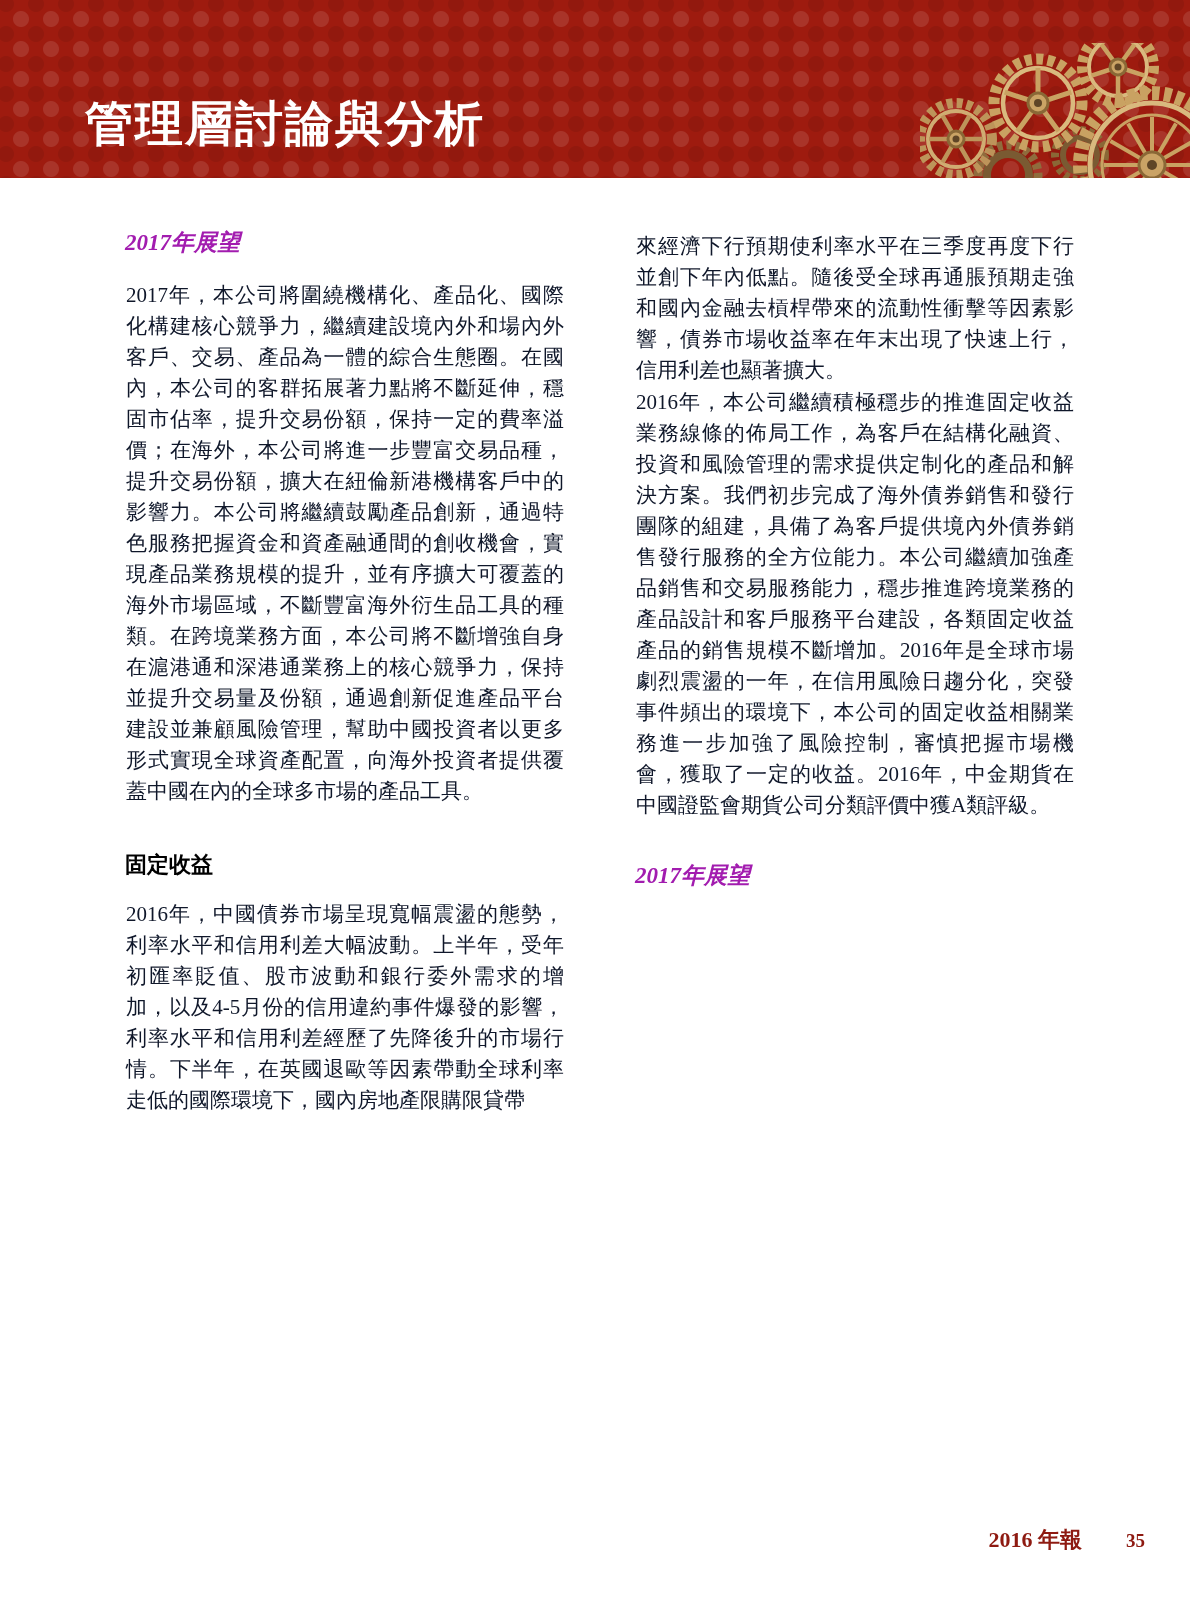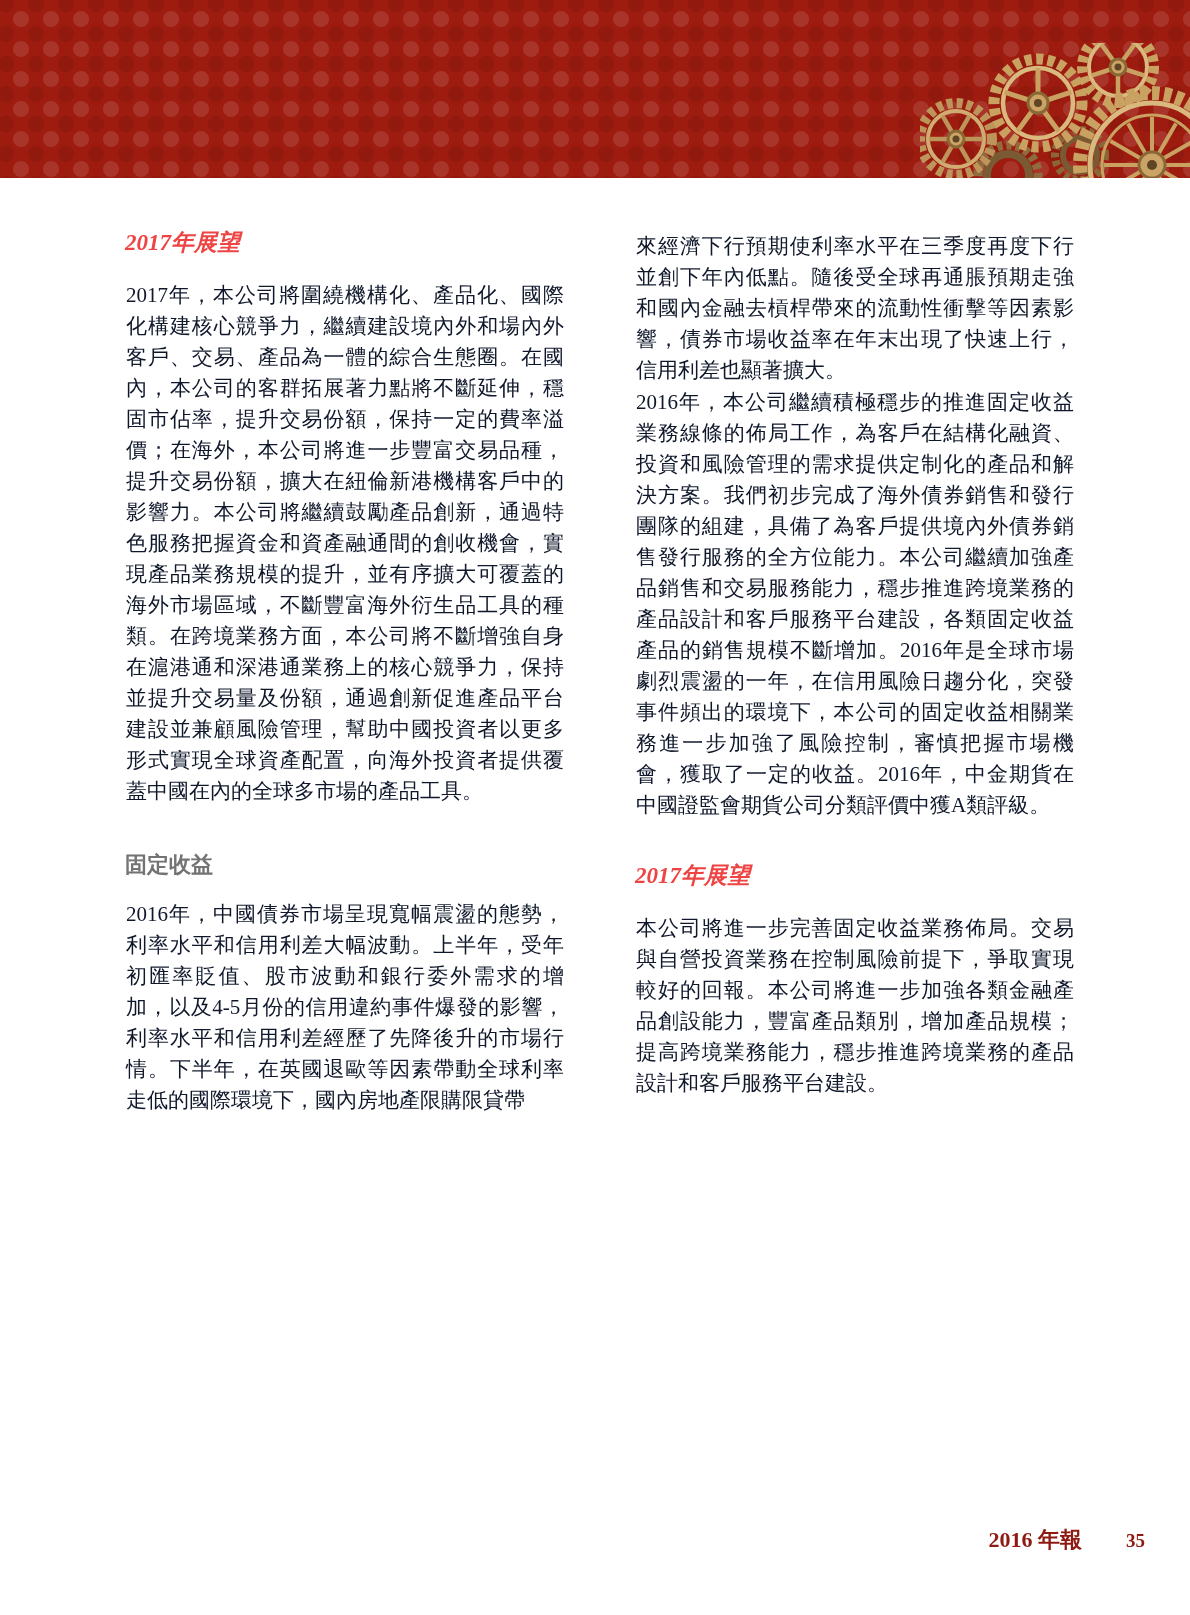--- a/index.html
+++ b/index.html
@@ -61,29 +61,29 @@
   .body-par {
     margin: 1px;
     font-size: 21px;
     line-height: 31px;
     color: #0f172a;
     text-align: justify;
     text-justify: inter-ideograph;
   }
   .heading-red {
     margin: 0 0 24px 0;
-    color: #ef4444;
+    color: #a21caf;
     font-size: 23px;
     font-weight: 700;
     font-style: italic;
     line-height: 26px;
   }
   .heading-black {
     margin: 46px 0 22px 0;
-    color: #737373;
+    color: #000000;
     font-size: 22px;
     font-weight: 700;
     line-height: 24px;
   }
   .section-gap {
     margin-top: 42px;
   }
 
   
   .footer {
@@ -102,20 +102,21 @@
     font-size: 19px;
     margin-left: 44px;
   }
 </style>
 </head>
 <body>
 
 <div class="page">
 
   <header class="banner">
+    <h1 class="banner-title">管理層討論與分析</h1>
 
     <svg class="gears" width="270" height="135" viewBox="0 0 270 135" aria-hidden="true">
 
       <g fill="none" stroke="#8a6836">
         <circle cx="160" cy="112" r="25" stroke-width="8" stroke-dasharray="5 3.4"></circle>
         <circle cx="160" cy="112" r="17" stroke-width="6" stroke="#7a5a32"></circle>
       </g>
 
       <g fill="none" stroke="#8f6c3d">
         <circle cx="88" cy="132" r="30" stroke-width="9" stroke-dasharray="5.5 3.8"></circle>
@@ -167,21 +168,20 @@
 
       <p class="body-par">2016年，中國債券市場呈現寬幅震盪的態勢，利率水平和信用利差大幅波動。上半年，受年初匯率貶值、股市波動和銀行委外需求的增加，以及4-5月份的信用違約事件爆發的影響，利率水平和信用利差經歷了先降後升的市場行情。下半年，在英國退歐等因素帶動全球利率走低的國際環境下，國內房地產限購限貸帶</p>
     </section>
 
     <section class="col">
       <p class="body-par">來經濟下行預期使利率水平在三季度再度下行並創下年內低點。隨後受全球再通脹預期走強和國內金融去槓桿帶來的流動性衝擊等因素影響，債券市場收益率在年末出現了快速上行，信用利差也顯著擴大。</p>
 
       <p class="body-par">2016年，本公司繼續積極穩步的推進固定收益業務線條的佈局工作，為客戶在結構化融資、投資和風險管理的需求提供定制化的產品和解決方案。我們初步完成了海外債券銷售和發行團隊的組建，具備了為客戶提供境內外債券銷售發行服務的全方位能力。本公司繼續加強產品銷售和交易服務能力，穩步推進跨境業務的產品設計和客戶服務平台建設，各類固定收益產品的銷售規模不斷增加。2016年是全球市場劇烈震盪的一年，在信用風險日趨分化，突發事件頻出的環境下，本公司的固定收益相關業務進一步加強了風險控制，審慎把握市場機會，獲取了一定的收益。2016年，中金期貨在中國證監會期貨公司分類評價中獲A類評級。</p>
 
       <h3 class="heading-red section-gap">2017年展望</h3>
-      <p class="body-par">本公司將進一步完善固定收益業務佈局。交易與自營投資業務在控制風險前提下，爭取實現較好的回報。本公司將進一步加強各類金融產品創設能力，豐富產品類別，增加產品規模；提高跨境業務能力，穩步推進跨境業務的產品設計和客戶服務平台建設。</p>
     </section>
 
   </main>
 
   <footer class="footer">
     <span class="footer-label">2016 年報</span><span class="footer-page">35</span>
   </footer>
 
 </div>
 

